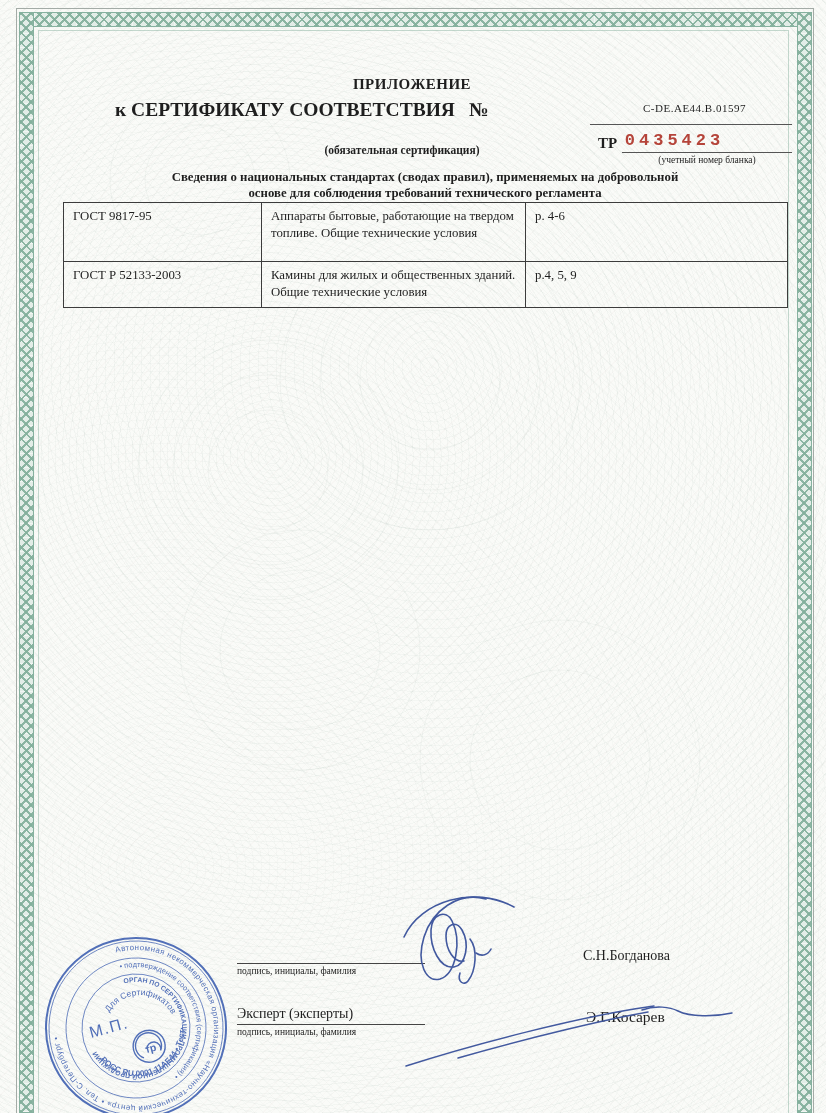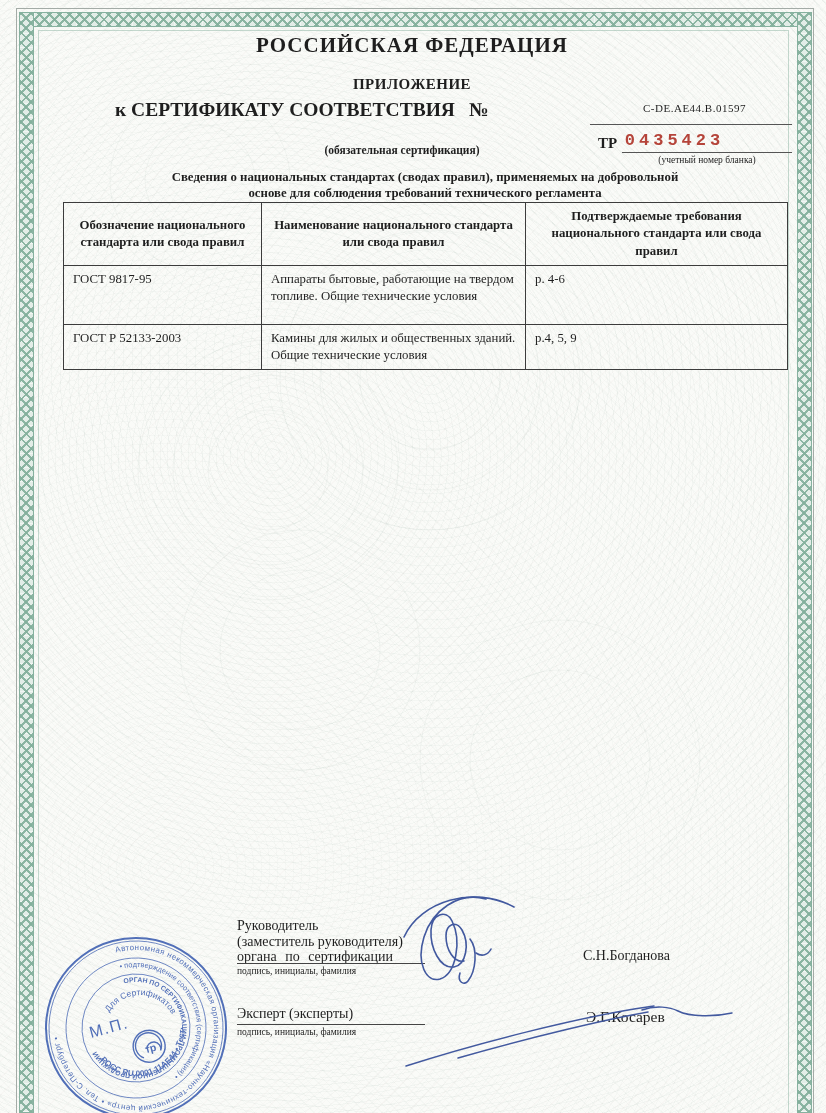--- a/index.html
+++ b/index.html
@@ -119,21 +119,20 @@
         <circle cx="200" cy="180" r="90"></circle>
     </g>
   </svg>
 
   <div class="hairline-outer"></div>
   <div id="band-top" class="band"></div>
   <div id="band-left" class="band"></div>
   <div id="band-right" class="band"></div>
   <div class="hairline-inner"></div>
 
-  <div id="title-country" class="abs ctr">РОССИЙСКАЯ ФЕДЕРАЦИЯ</div>
   <div id="cert-line" class="abs">
     <span>к СЕРТИФИКАТУ СООТВЕТСТВИЯ</span><span class="numsign">№</span>
   </div>
   <div id="title-annex" class="abs ctr">ПРИЛОЖЕНИЕ</div>
   <div id="cert-number" class="abs">C-DE.AE44.B.01597</div>
   <div id="cert-number-line" class="abs"></div>
   <div id="cert-subtitle" class="abs ctr">(обязательная сертификация)</div>
   <div id="tr-label" class="abs">ТР</div>
   <div id="blank-number" class="abs">0435423</div>
   <div id="blank-number-line" class="abs"></div>
@@ -144,43 +143,33 @@
     <div>основе для соблюдения требований технического регламента</div>
   </div>
 
   <table id="standards-table">
     <colgroup>
         <col class="c1">
         <col class="c2">
         <col class="c3">
       </colgroup>
     <tbody>
-        <tr>
-      <th>Обозначение национального стандарта или свода правил</th>
-      <th>Наименование национального стандарта или свода правил</th>
-      <th>Подтверждаемые требования национального стандарта или свода правил</th>
-    </tr>
     <tr class="r1">
       <td>ГОСТ 9817-95</td>
       <td>Аппараты бытовые, работающие на твердом топливе. Общие технические условия</td>
       <td>р. 4-6</td>
     </tr>
     <tr class="r2">
       <td>ГОСТ Р 52133-2003</td>
       <td>Камины для жилых и общественных зданий. Общие технические условия</td>
       <td>р.4, 5, 9</td>
     </tr>
   </tbody>
     </table>
 
-  <div id="head-role" class="abs role-block">
-    <div>Руководитель</div>
-    <div>(заместитель руководителя)</div>
-    <div class="justified">органа по сертификации</div>
-  </div>
   <div id="head-sign-line" class="abs"></div>
   <div id="head-caption" class="abs">подпись, инициалы, фамилия</div>
   <div id="head-name" class="abs">С.Н.Богданова</div>
 
   <svg id="signature-head" class="abs" width="135" height="118" viewBox="0 0 135 118">
     <g class="ink" stroke-width="1.6">
       <path d="M6,54 C22,18 76,2 116,24"></path>
       <path d="M88,16 C60,8 34,28 26,54 C18,80 28,100 42,96 C58,91 64,58 54,38 C48,26 34,31 33,47 C32,65 42,86 56,84 C68,82 72,61 64,47 C58,37 48,41 48,53 C48,67 56,80 66,78"></path>
       <path d="M72,56 C80,66 78,88 70,98 C66,103 59,99 62,90"></path>
       <path d="M78,70 C84,74 90,72 93,66"></path>

